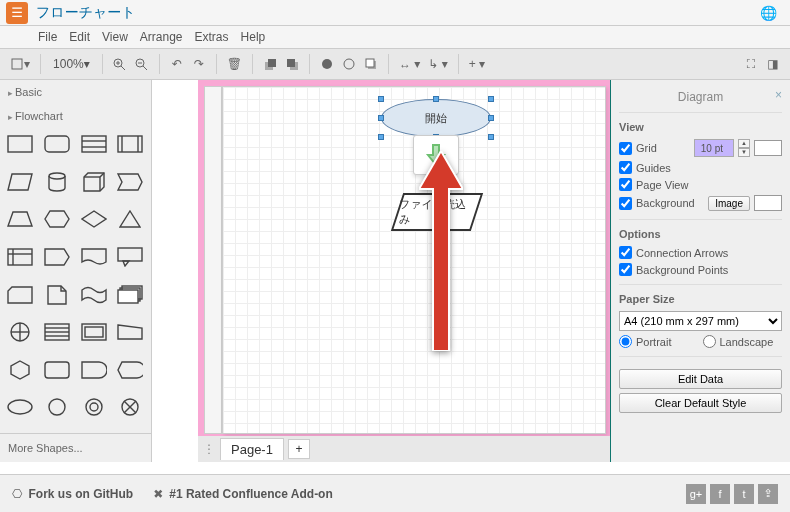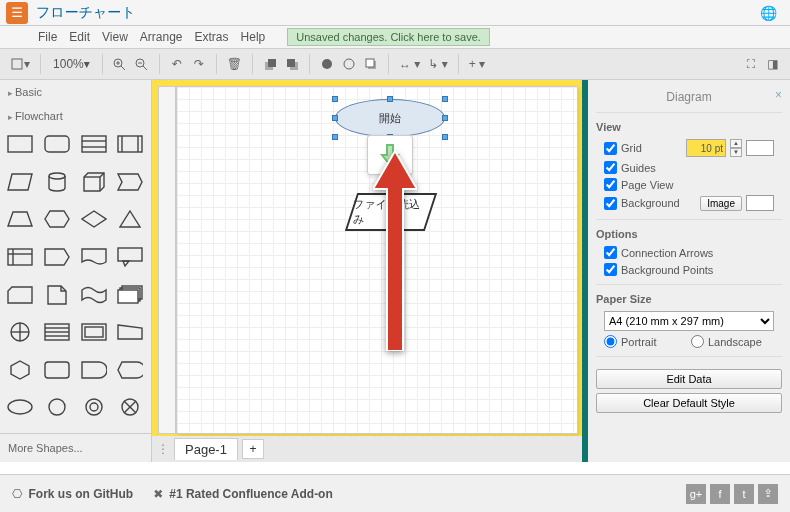--- a/index.html
+++ b/index.html
@@ -23,21 +23,21 @@
 
 .main { display: flex; height: 382px; }
 .sidebar { width: 152px; background: #efefef; border-right: 1px solid #ccc; overflow: hidden; display: flex; flex-direction: column; }
 .sb-group { padding: 6px 8px; color: #666; cursor: pointer; font-size: 11px; }
 .sb-group::before { content: "▸ "; color: #888; font-size: 9px; }
 .shape-grid { flex: 1; overflow-y: auto; padding: 4px; display: grid; grid-template-columns: repeat(4, 1fr); gap: 4px; }
 .shape-cell { width: 32px; height: 24px; display: flex; align-items: center; justify-content: center; cursor: pointer; }
 .shape-cell svg { stroke: #444; stroke-width: 1.4; fill: none; }
 .more-shapes { padding: 8px; color: #666; border-top: 1px solid #ccc; cursor: pointer; font-size: 11px; }
 
-.canvas-wrap { flex: 1; position: relative; background: #fde047; }
+.canvas-wrap { flex: 1; position: relative; background: #f9a8d4; margin-left: 46px; }
 .canvas { position: absolute; inset: 6px 4px 28px 24px; background: #fff; border: 1px solid #ccc; box-shadow: 2px 2px 4px rgba(0,0,0,.1);
   background-image: linear-gradient(#eee 1px, transparent 1px), linear-gradient(90deg, #eee 1px, transparent 1px);
   background-size: 12px 12px; overflow: hidden; }
 .ruler-v { position: absolute; left: 6px; top: 6px; bottom: 28px; width: 18px; background: #f5f5f5; border: 1px solid #ccc; }
 .tabbar { position: absolute; bottom: 0; left: 0; right: 0; height: 26px; background: #e8e8e8; display: flex; align-items: center; padding-left: 4px; }
 .tab-nav { width: 14px; height: 22px; display: flex; align-items: center; justify-content: center; color: #888; cursor: pointer; }
 .tab { background: #fff; border: 1px solid #ccc; border-bottom: none; padding: 3px 10px; margin-left: 4px; font-size: 13px; cursor: pointer; }
 .tab-add { margin-left: 4px; width: 22px; height: 20px; background: #fff; border: 1px solid #ccc; display: flex; align-items: center; justify-content: center; cursor: pointer; }
 
 .start-node { position: absolute; left: 158px; top: 12px; width: 110px; }
@@ -51,29 +51,29 @@
 .drag-hint svg { stroke: #6ec071; stroke-width: 2; fill: #b9e5bb; }
 
 .proc-node { position: absolute; left: 174px; top: 106px; width: 80px; height: 38px; border: 2px solid #333; background: #fff; transform: skewX(-18deg); display: flex; align-items: center; justify-content: center; font-size: 11px; }
 .proc-node span { transform: skewX(18deg); }
 
 .big-arrow { position: absolute; left: 196px; top: 64px; pointer-events: none; }
 .big-arrow svg { filter: drop-shadow(0 2px 3px rgba(0,0,0,.4)); }
 
 .overlay-text { position: absolute; left: 36px; right: 20px; top: 224px; text-align: center; font-size: 40px; font-weight: bold; color: #d43a2a; -webkit-text-stroke: 1.5px #fff; letter-spacing: 2px; text-shadow: 0 2px 3px rgba(0,0,0,.4); pointer-events: none; }
 
-.panel { width: 208px; background: #efefef; border-left: 6px solid #0f766e; padding: 6px 8px; font-size: 11px; color: #555; }
+.panel { width: 180px; background: #efefef; border-left: 1px solid #0f766e; padding: 6px 8px; font-size: 11px; color: #555; }
 .panel-title { text-align: center; color: #888; padding: 4px 0 8px; border-bottom: 1px solid #ddd; position: relative; font-size: 12px; }
 .panel-close { position: absolute; right: 0; top: 2px; color: #8ab; cursor: pointer; }
 .section { margin-top: 8px; }
 .section h4 { font-size: 11px; font-weight: bold; color: #666; margin-bottom: 6px; }
-.row { display: flex; align-items: center; margin: 4px 8px; gap: 4px; }
+.row { display: flex; align-items: center; margin: 4px 0; gap: 4px; }
 .row label { display: flex; align-items: center; gap: 4px; flex: 1; cursor: pointer; }
 .row input[type=checkbox], .row input[type=radio] { margin: 0; cursor: pointer; }
-.num-input { width: 40px; height: 18px; border: 1px solid #aaa; font-size: 10px; display: flex; align-items: center; justify-content: flex-end; padding-right: 2px; background: #fde047; }
+.num-input { width: 40px; height: 18px; border: 1px solid #aaa; font-size: 10px; display: flex; align-items: center; justify-content: flex-end; padding-right: 10px; background: #c4b5fd; }
 .stepper { width: 12px; height: 18px; display: flex; flex-direction: column; }
 .stepper div { flex: 1; border: 1px solid #aaa; font-size: 6px; text-align: center; line-height: 7px; cursor: pointer; background: #f5f5f5; }
 .swatch { width: 28px; height: 16px; border: 1px solid #999; background: #fff; cursor: pointer; }
 .btn-small { border: 1px solid #aaa; background: linear-gradient(#fdfdfd,#e8e8e8); padding: 1px 6px; font-size: 10px; cursor: pointer; border-radius: 2px; }
 .row select { width: 100%; font-size: 11px; height: 20px; border: 1px solid #aaa; background: #fff; cursor: pointer; }
 .panel-btn { width: 100%; height: 20px; border: 1px solid #aaa; background: linear-gradient(#fdfdfd,#e8e8e8); font-size: 11px; cursor: pointer; margin-top: 4px; border-radius: 2px; }
 hr.div { border: none; border-top: 1px solid #ddd; margin: 8px 0; }
 
 .footer { position: absolute; bottom: 0; left: 0; right: 0; height: 38px; background: #f0f0f0; border-top: 1px solid #ccc; display: flex; align-items: center; padding: 0 12px; gap: 20px; font-size: 12px; color: #666; }
 .footer-item { display: flex; align-items: center; gap: 6px; cursor: pointer; }
@@ -90,21 +90,20 @@
   <div class="globe">🌐</div>
 </div>
 
 <div class="menubar">
   <span>File</span>
   <span>Edit</span>
   <span>View</span>
   <span>Arrange</span>
   <span>Extras</span>
   <span>Help</span>
-  <span class="save-hint">Unsaved changes. Click here to save.</span>
 </div>
 
 <div class="toolbar">
   <div class="tb-btn"><svg width="14" height="14">
         <rect x="2" y="2" width="10" height="10" stroke="#666" fill="none"></rect>
       </svg>▾</div>
   <div class="tb-sep"></div>
   <div class="tb-btn zoom"><span>100%</span> ▾</div>
   <div class="tb-sep"></div>
   <div class="tb-btn">

